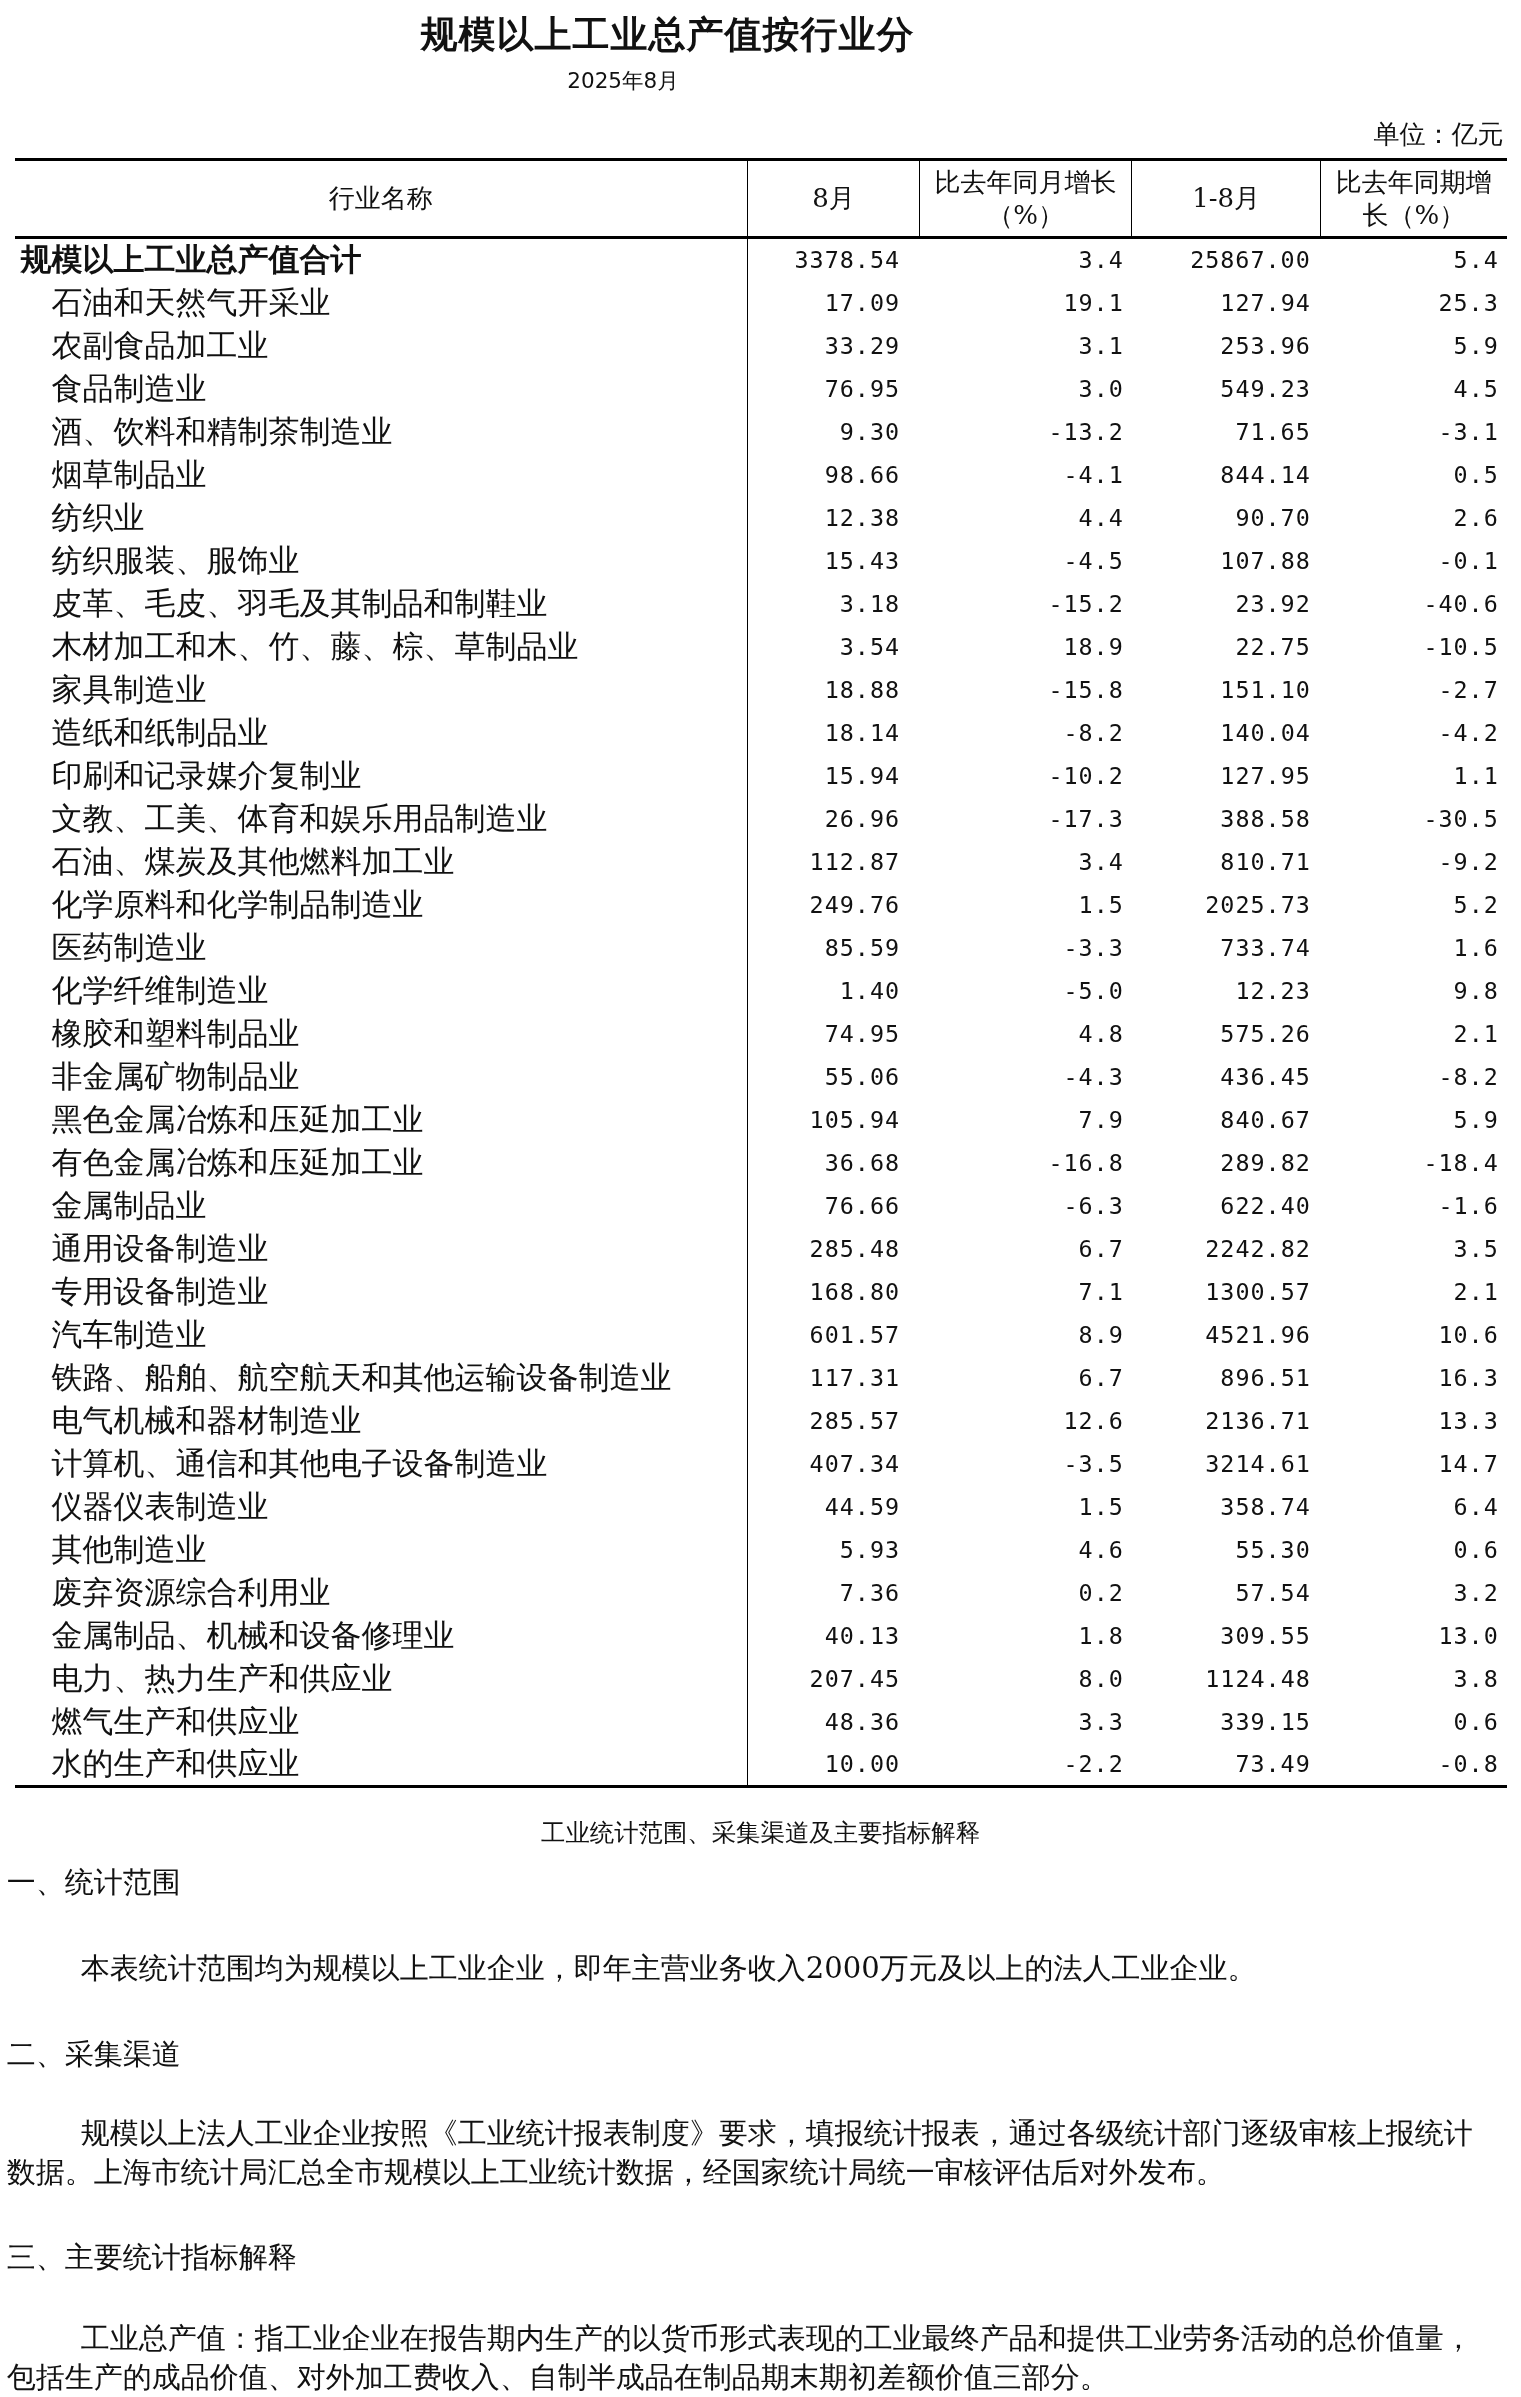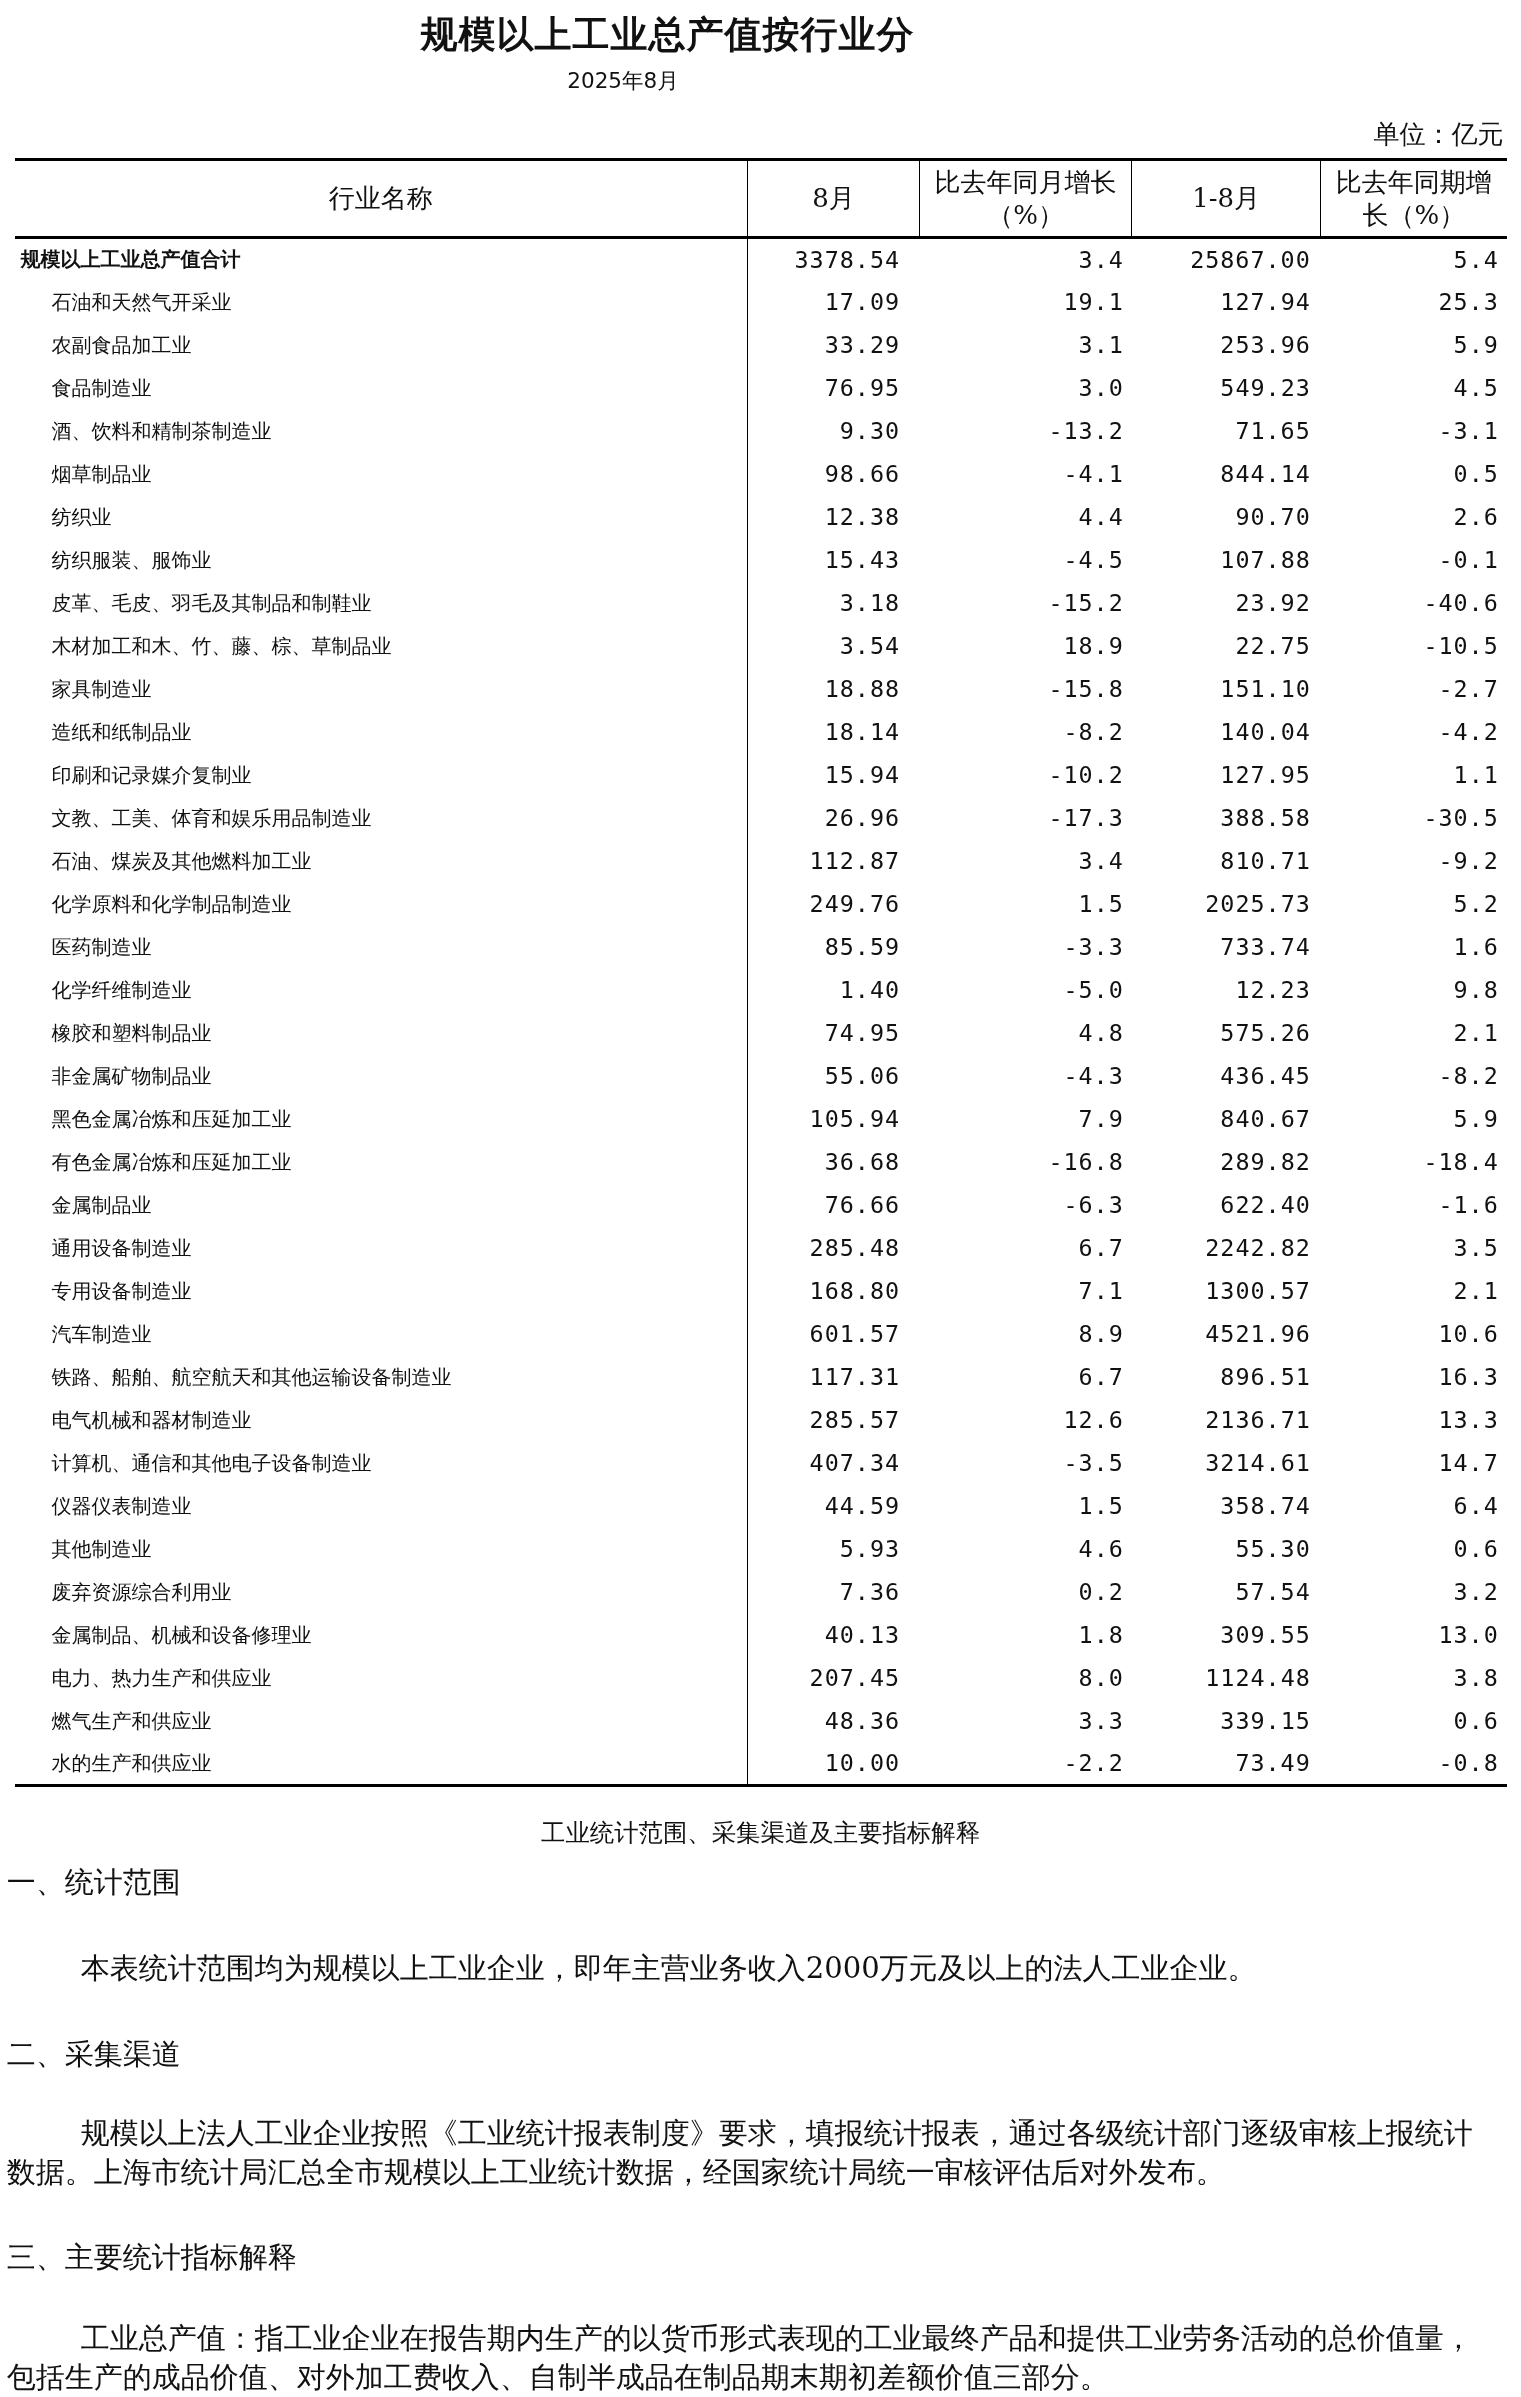--- a/index.html
+++ b/index.html
@@ -35,21 +35,21 @@
   table.data thead th {
     font-weight: normal; border-top: 3.9px solid #000; border-bottom: 3.9px solid #000;
     border-left: 1.5px solid #000; text-align: center; vertical-align: middle;
     padding: 0 5.9px; line-height: 33px; font-size: 26px;
   }
   table.data thead th:first-child { border-left: none; }
   table.data tbody tr { height: 43px; }
   table.data tbody td {
     padding: 0; vertical-align: middle; white-space: nowrap;
   }
-  table.data tbody td.name { padding-left: 37px; font-size: 20px; }
+  table.data tbody td.name { padding-left: 37px; font-size: 31px; }
   table.data tbody tr.total td.name { padding-left: 5.9px; font-weight: bold; font-family: "DejaVu Sans", "Liberation Sans", sans-serif; }
   table.data tbody td.num {
     text-align: right; font-family: "DejaVu Sans Mono", "Liberation Mono", monospace;
     font-size: 23.4px; letter-spacing: 1px;
   }
   table.data tbody td.c1 { border-left: 1.5px solid #000; padding-right: 19.5px; }
   table.data tbody td.c2 { padding-right: 7.8px; }
   table.data tbody td.c3 { padding-right: 9.8px; }
   table.data tbody td.c4 { padding-right: 7.8px; }
   table.data tbody tr:last-child td { border-bottom: 3.9px solid #000; }

